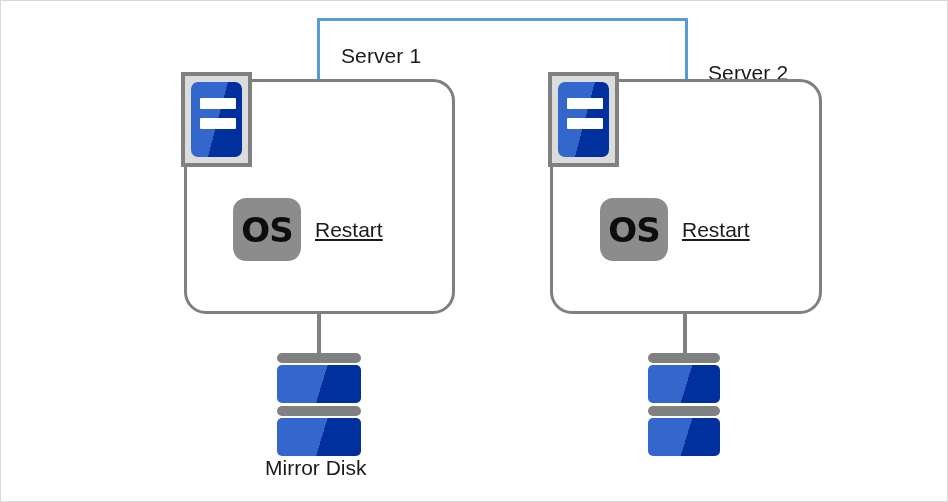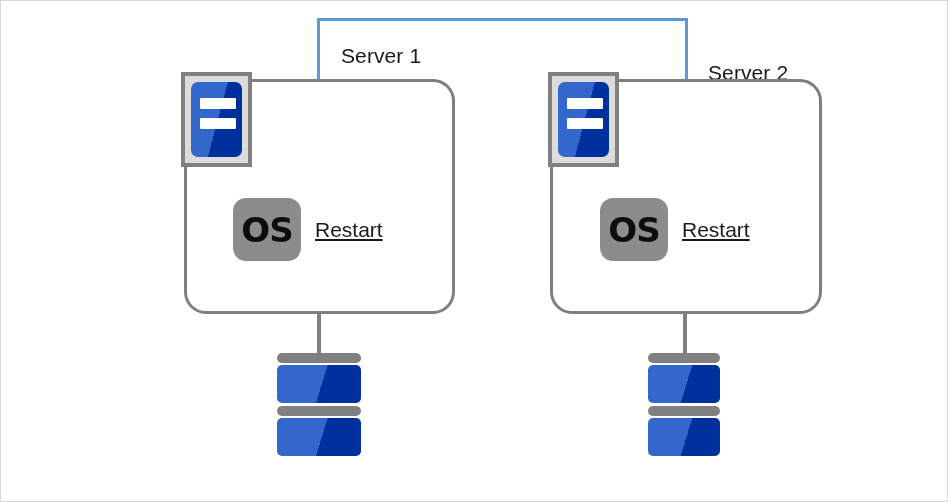--- a/index.html
+++ b/index.html
@@ -184,20 +184,21 @@
 
   <div class="disk-stem" id="stem1"></div>
 
   <div class="disk" id="disk1">
     <div class="disk-bar"></div>
     <div class="disk-platter"></div>
     <div class="disk-bar mid"></div>
     <div class="disk-platter"></div>
   </div>
 
+  <div class="disk-caption" id="disk1-caption">Mirror Disk</div>
 
   <div class="server-title" id="server2-title">Server 2</div>
 
   <div class="server-box" id="server2-box"></div>
 
   <div class="machine-icon" id="server2-machine">
     <div class="machine-body">
       <div class="machine-slot s1"></div>
       <div class="machine-slot s2"></div>
     </div>

